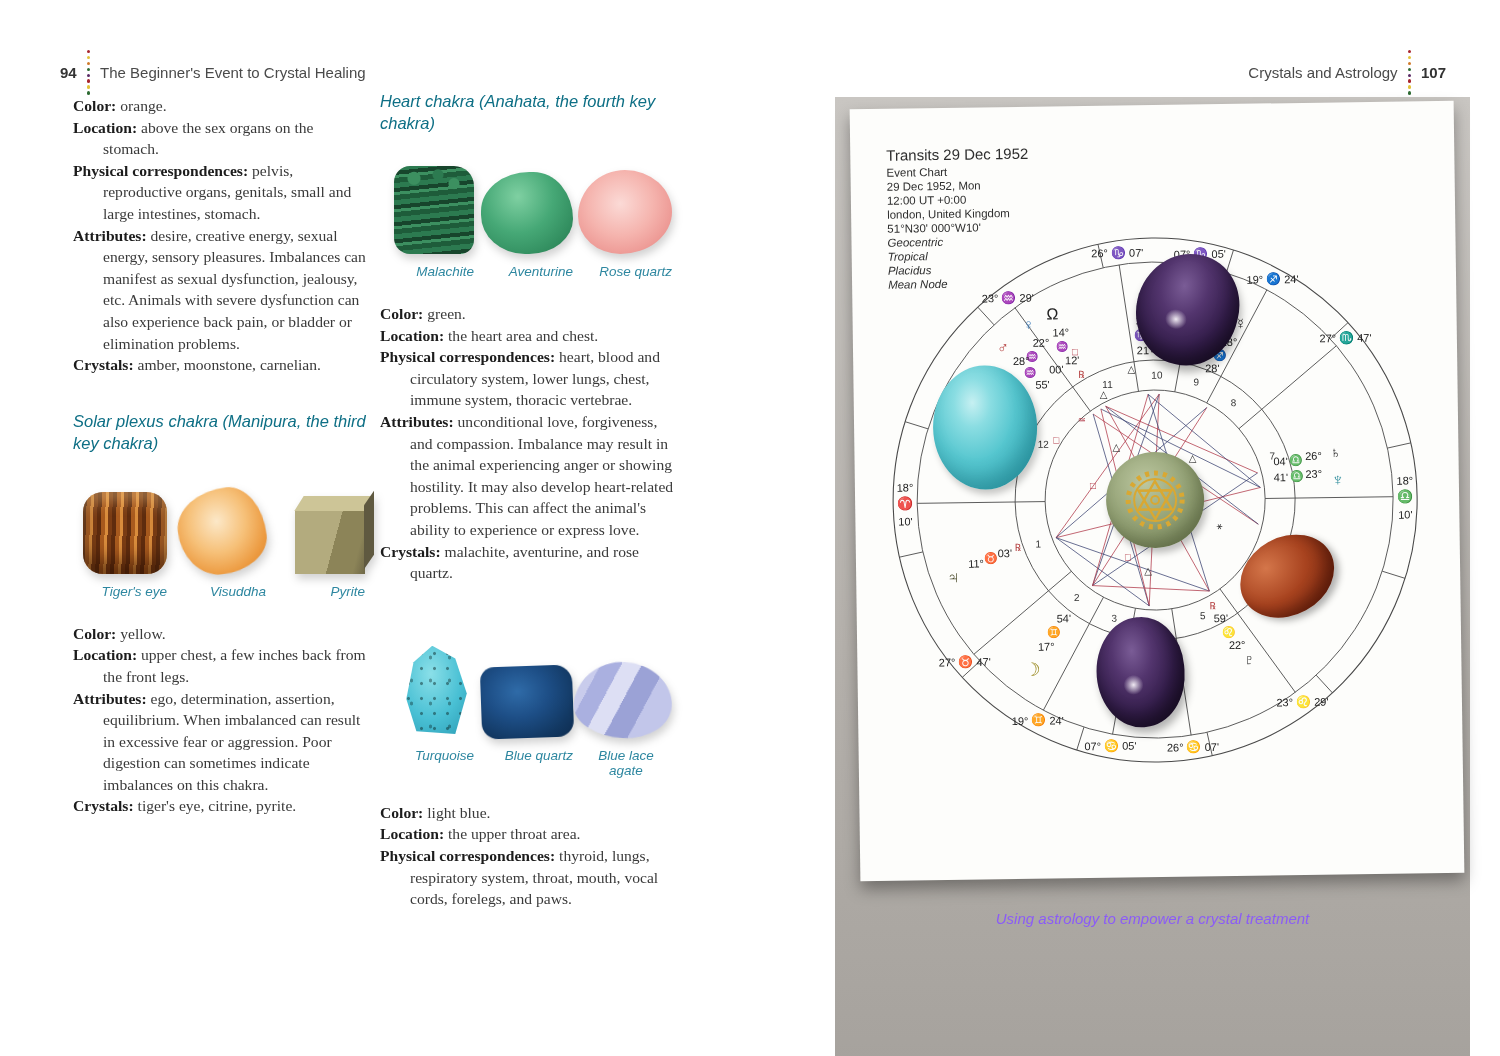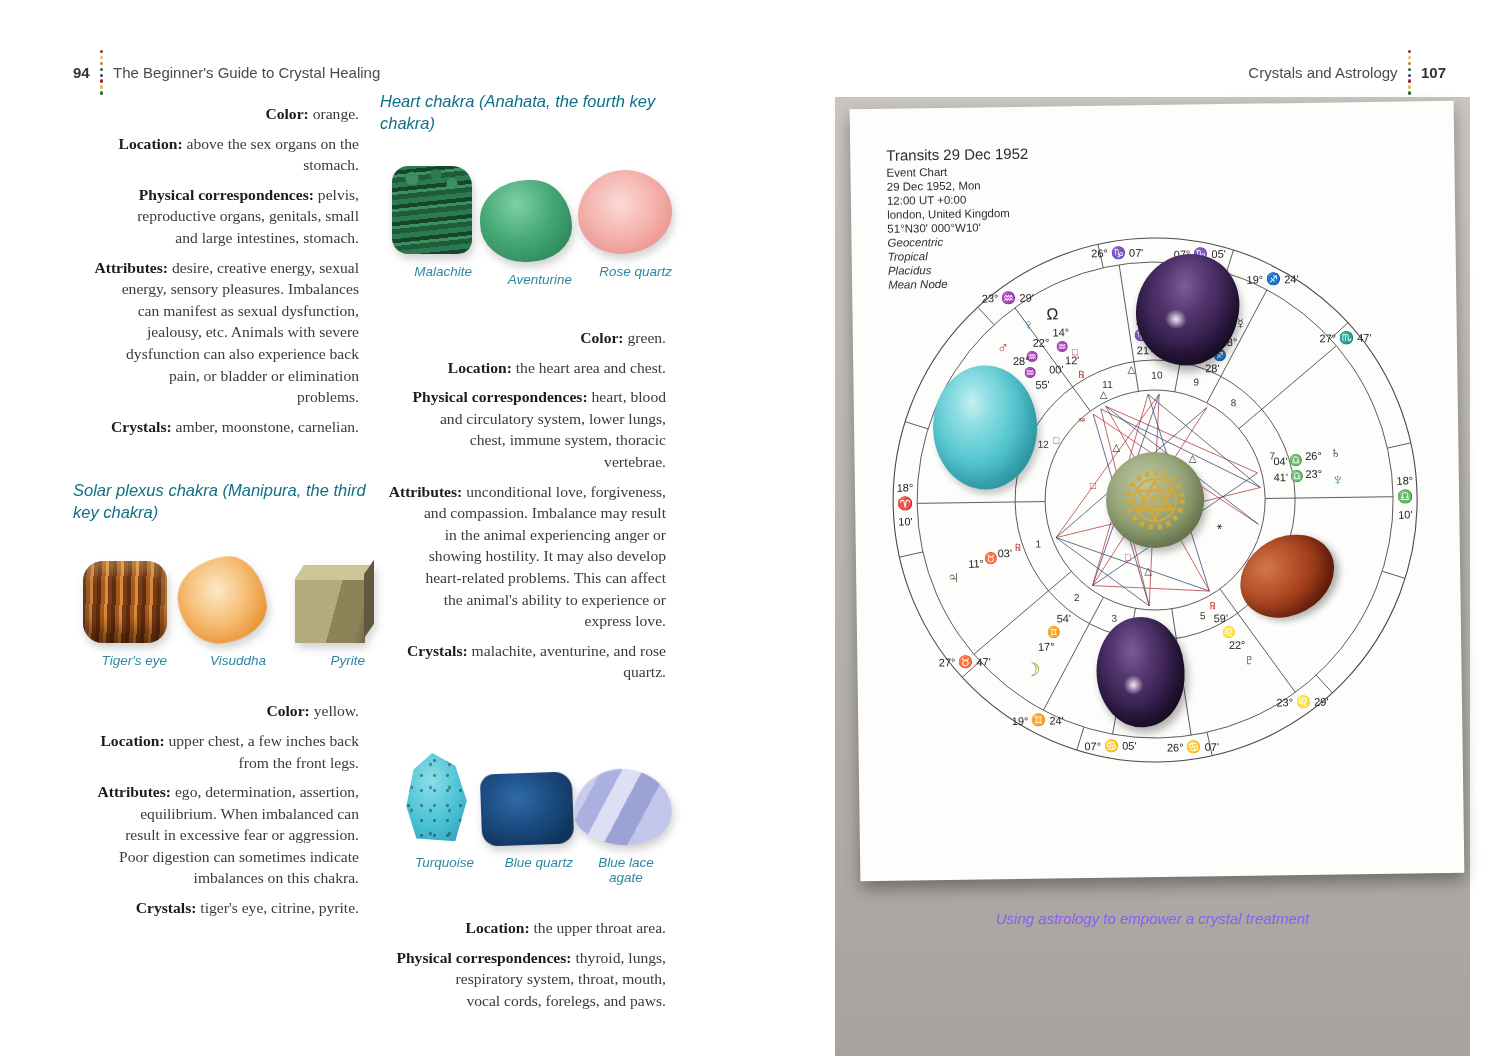--- a/index.html
+++ b/index.html
@@ -2,39 +2,39 @@
 <html><head>
 <meta charset="utf-8">
 <style>
   html,body{margin:0;padding:0;}
   body{width:1500px;height:1056px;position:relative;background:#ffffff;overflow:hidden;
        font-family:"Liberation Serif",serif;color:#3a3a3a;}
 
   
   .runhead{position:absolute;top:50px;display:flex;align-items:center;gap:10px;
            font-family:"Liberation Sans",sans-serif;font-size:15px;color:#4a4a4a;}
-  #runhead-left{left:73px;}
+  #runhead-left{left:60px;}
   #runhead-right{right:54px;}
   .pagenum{font-weight:bold;color:#333;}
   .dotcol{display:flex;flex-direction:column;gap:2.5px;align-items:center;}
   .dotcol i{width:3.4px;height:3.4px;border-radius:50%;display:block;}
   .dotcol i:nth-child(1){background:#a8252d;}
   .dotcol i:nth-child(2){background:#e3c33a;}
   .dotcol i:nth-child(3){background:#d07a2a;}
   .dotcol i:nth-child(4){background:#2e6b33;}
   .dotcol i:nth-child(5){background:#5a2a66;}
   .dotcol i:nth-child(6){background:#a8252d;}
   .dotcol i:nth-child(7){background:#e3c33a;}
   .dotcol i:nth-child(8){background:#2e6b33;}
 
   
   .col{position:absolute;width:294px;}
   #col-1{left:73px;top:95px;}
   #col-2{left:380px;top:90px;}
-  p.entry{margin:8px;padding-left:30px;text-indent:-30px;line-height:21.6px;font-size:15.6px;text-align:right;}
+  p.entry{margin:0;padding-left:30px;text-indent:-30px;line-height:21.6px;font-size:15.6px;}
   p.entry b{color:#1c1c1c;}
   h3.chakra{font-family:"Liberation Sans",sans-serif;font-style:italic;font-weight:normal;
             color:#0e6f85;font-size:16.5px;line-height:22px;margin:0 0 2px 0;}
   .gap-lg{height:34px;}
   .gap-md{height:20px;}
 
   .crystal-row{display:flex;justify-content:space-between;margin:24px 2px 4px 2px;}
   .fig{width:92px;display:flex;flex-direction:column;align-items:flex-end;}
   .stonebox{height:96px;display:flex;align-items:flex-end;justify-content:center;}
   .fig figcaption, .stonecap{font-family:"Liberation Sans",sans-serif;font-style:italic;
@@ -123,21 +123,21 @@
   <span class="dotcol">
       <i></i>
       <i></i>
       <i></i>
       <i></i>
       <i></i>
       <i></i>
       <i></i>
       <i></i>
     </span>
-  <span>The Beginner's Guide to Crystal Healing</span>
+  <span>The Beginner's Event to Crystal Healing</span>
 </div>
 <div class="runhead" id="runhead-right">
   <span>Crystals and Astrology</span>
   <span class="dotcol">
       <i></i>
       <i></i>
       <i></i>
       <i></i>
       <i></i>
       <i></i>
@@ -184,21 +184,21 @@
 
 <div class="col" id="col-2">
   <h3 class="chakra">Heart chakra (Anahata, the fourth key chakra)</h3>
   <div class="crystal-row">
     <figure class="fig" style="margin:0">
       <div class="stonebox">
           <div class="stone st-malachite"></div>
         </div>
       <figcaption>Malachite</figcaption>
     </figure>
-    <figure class="fig" style="margin:8px">
+    <figure class="fig" style="margin:0">
       <div class="stonebox">
           <div class="stone st-aventurine"></div>
         </div>
       <figcaption>Aventurine</figcaption>
     </figure>
     <figure class="fig" style="margin:0">
       <div class="stonebox">
           <div class="stone st-rosequartz"></div>
         </div>
       <figcaption>Rose quartz</figcaption>
@@ -225,20 +225,21 @@
       <figcaption>Blue quartz</figcaption>
     </figure>
     <figure class="fig" style="margin:0">
       <div class="stonebox">
           <div class="stone st-bluelace"></div>
         </div>
       <figcaption>Blue lace agate</figcaption>
     </figure>
   </div>
   <div class="gap-md"></div>
+  <p class="entry"><b>Color:</b> <span>light blue.</span></p>
   <p class="entry"><b>Location:</b> <span>the upper throat area.</span></p>
   <p class="entry"><b>Physical correspondences:</b> <span>thyroid, lungs, respiratory system, throat, mouth, vocal cords, forelegs, and paws.</span></p>
 </div>
 
 <div id="photo">
   <div id="paper">
     <div id="chart-info">
       <div class="big">Transits 29 Dec 1952</div>
       <div>Event Chart</div>
       <div>29 Dec 1952, Mon</div>

